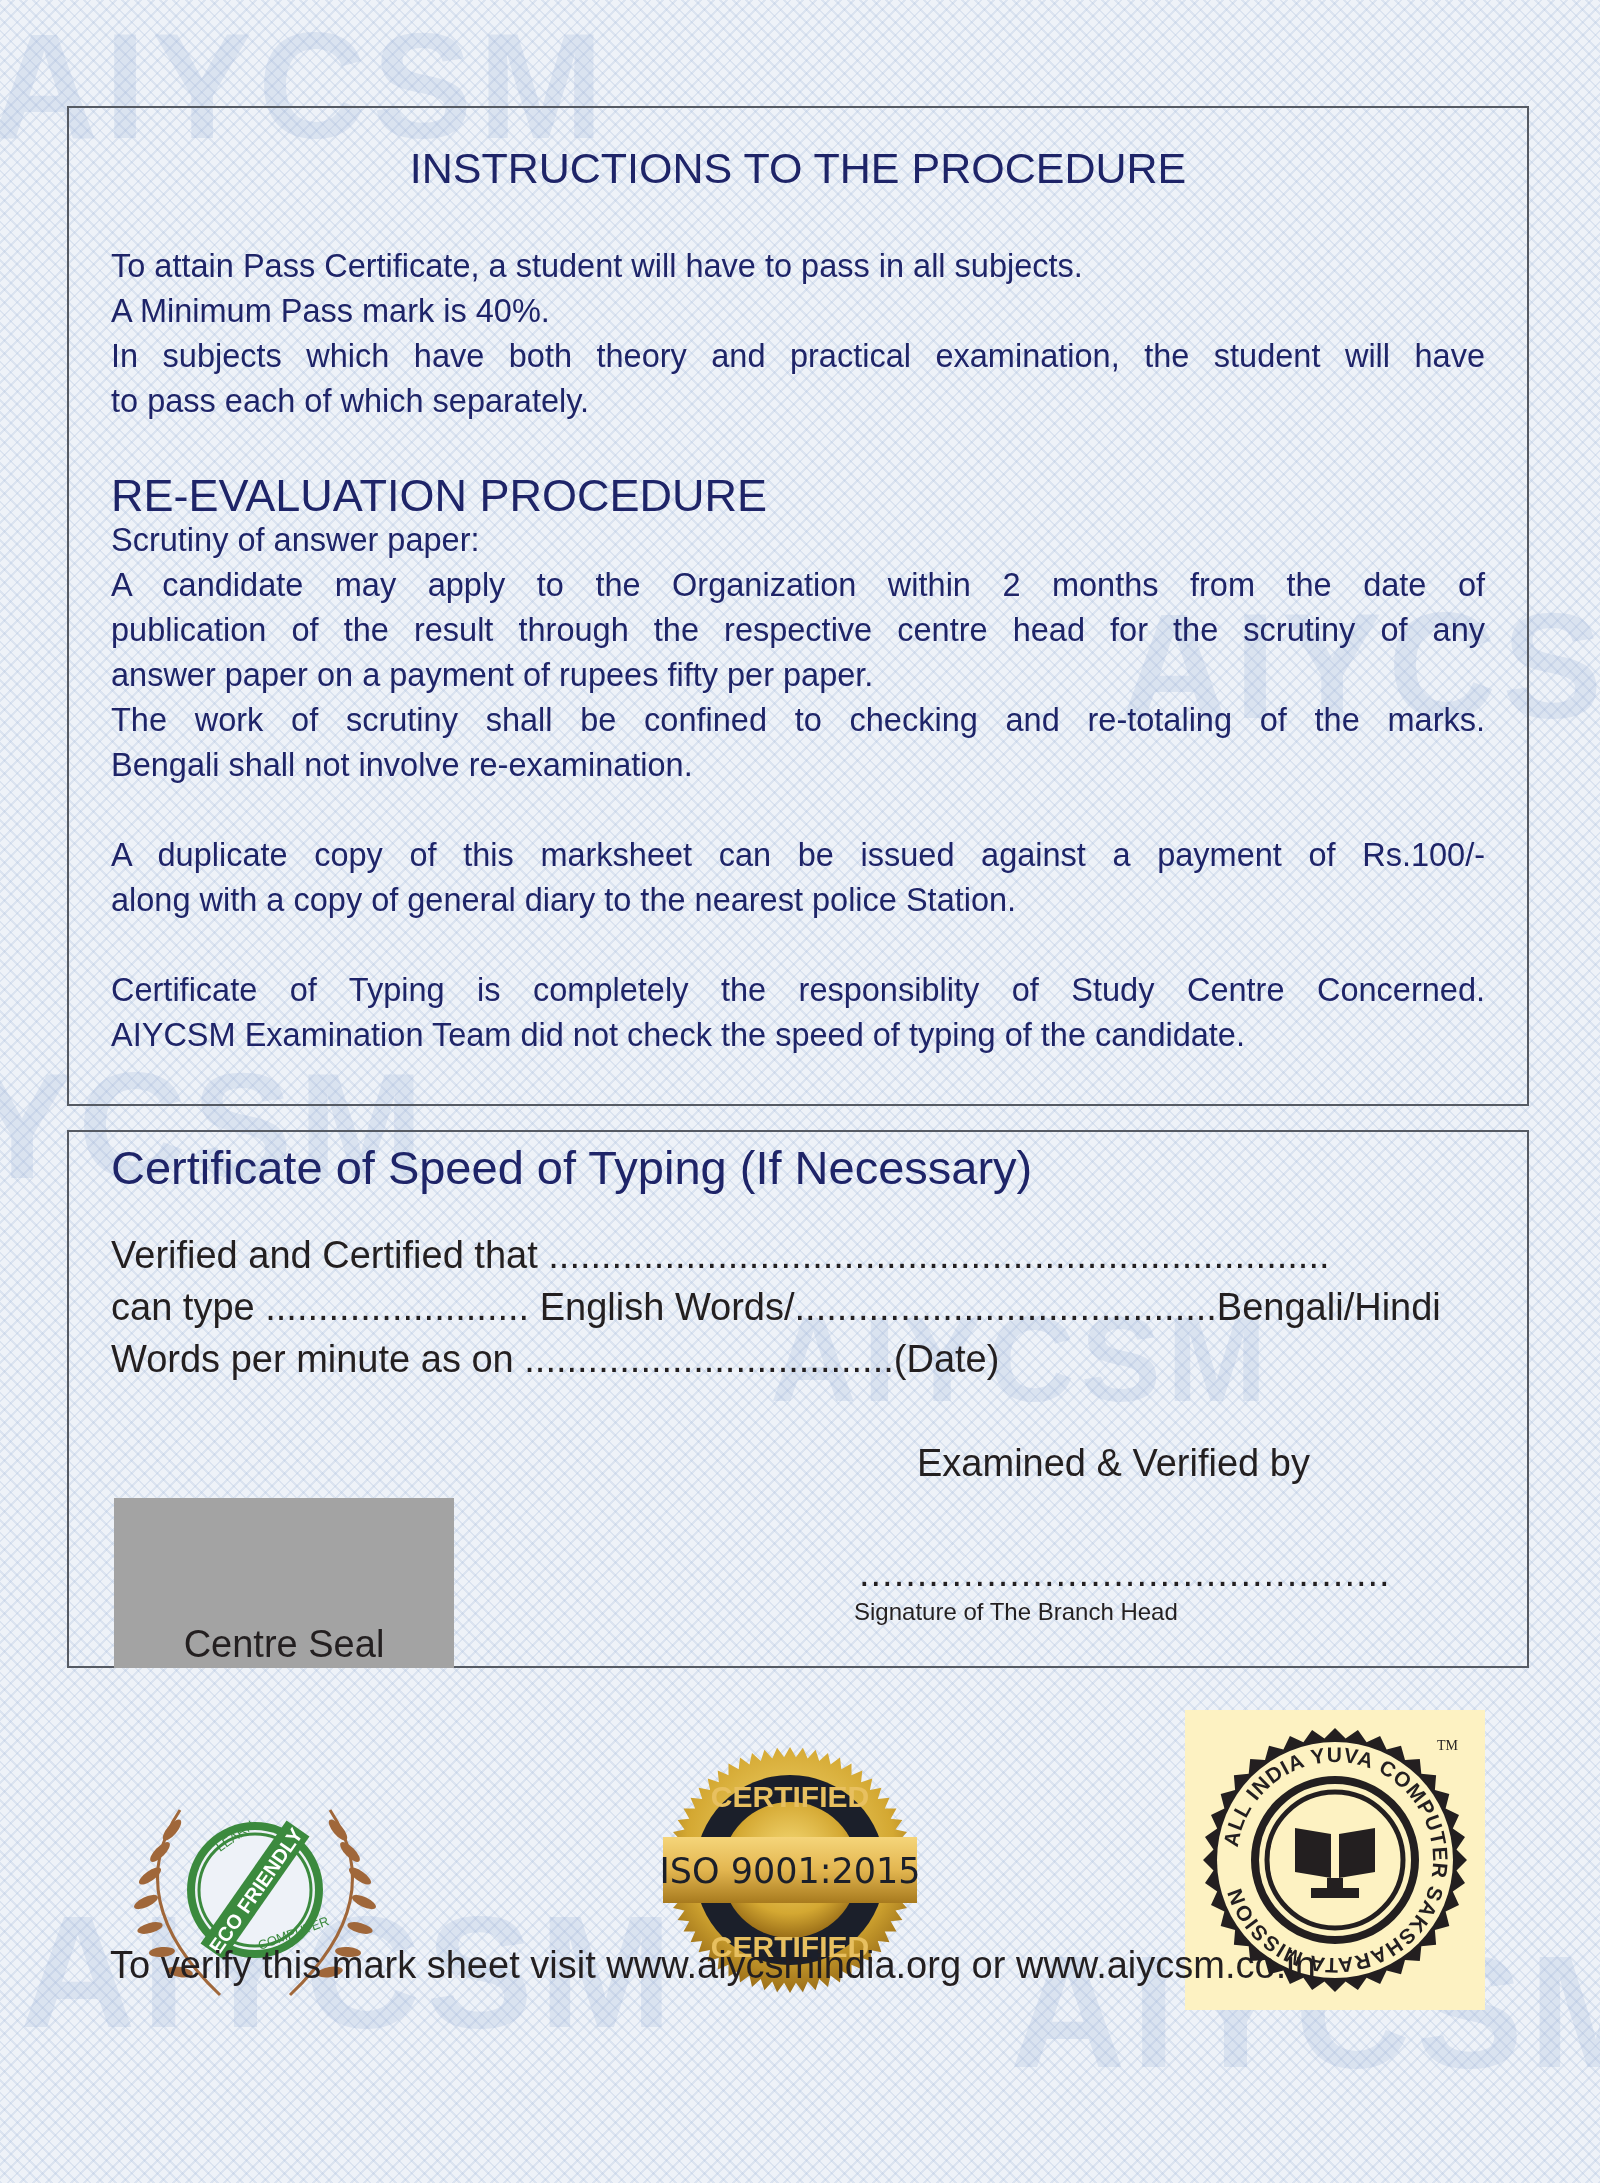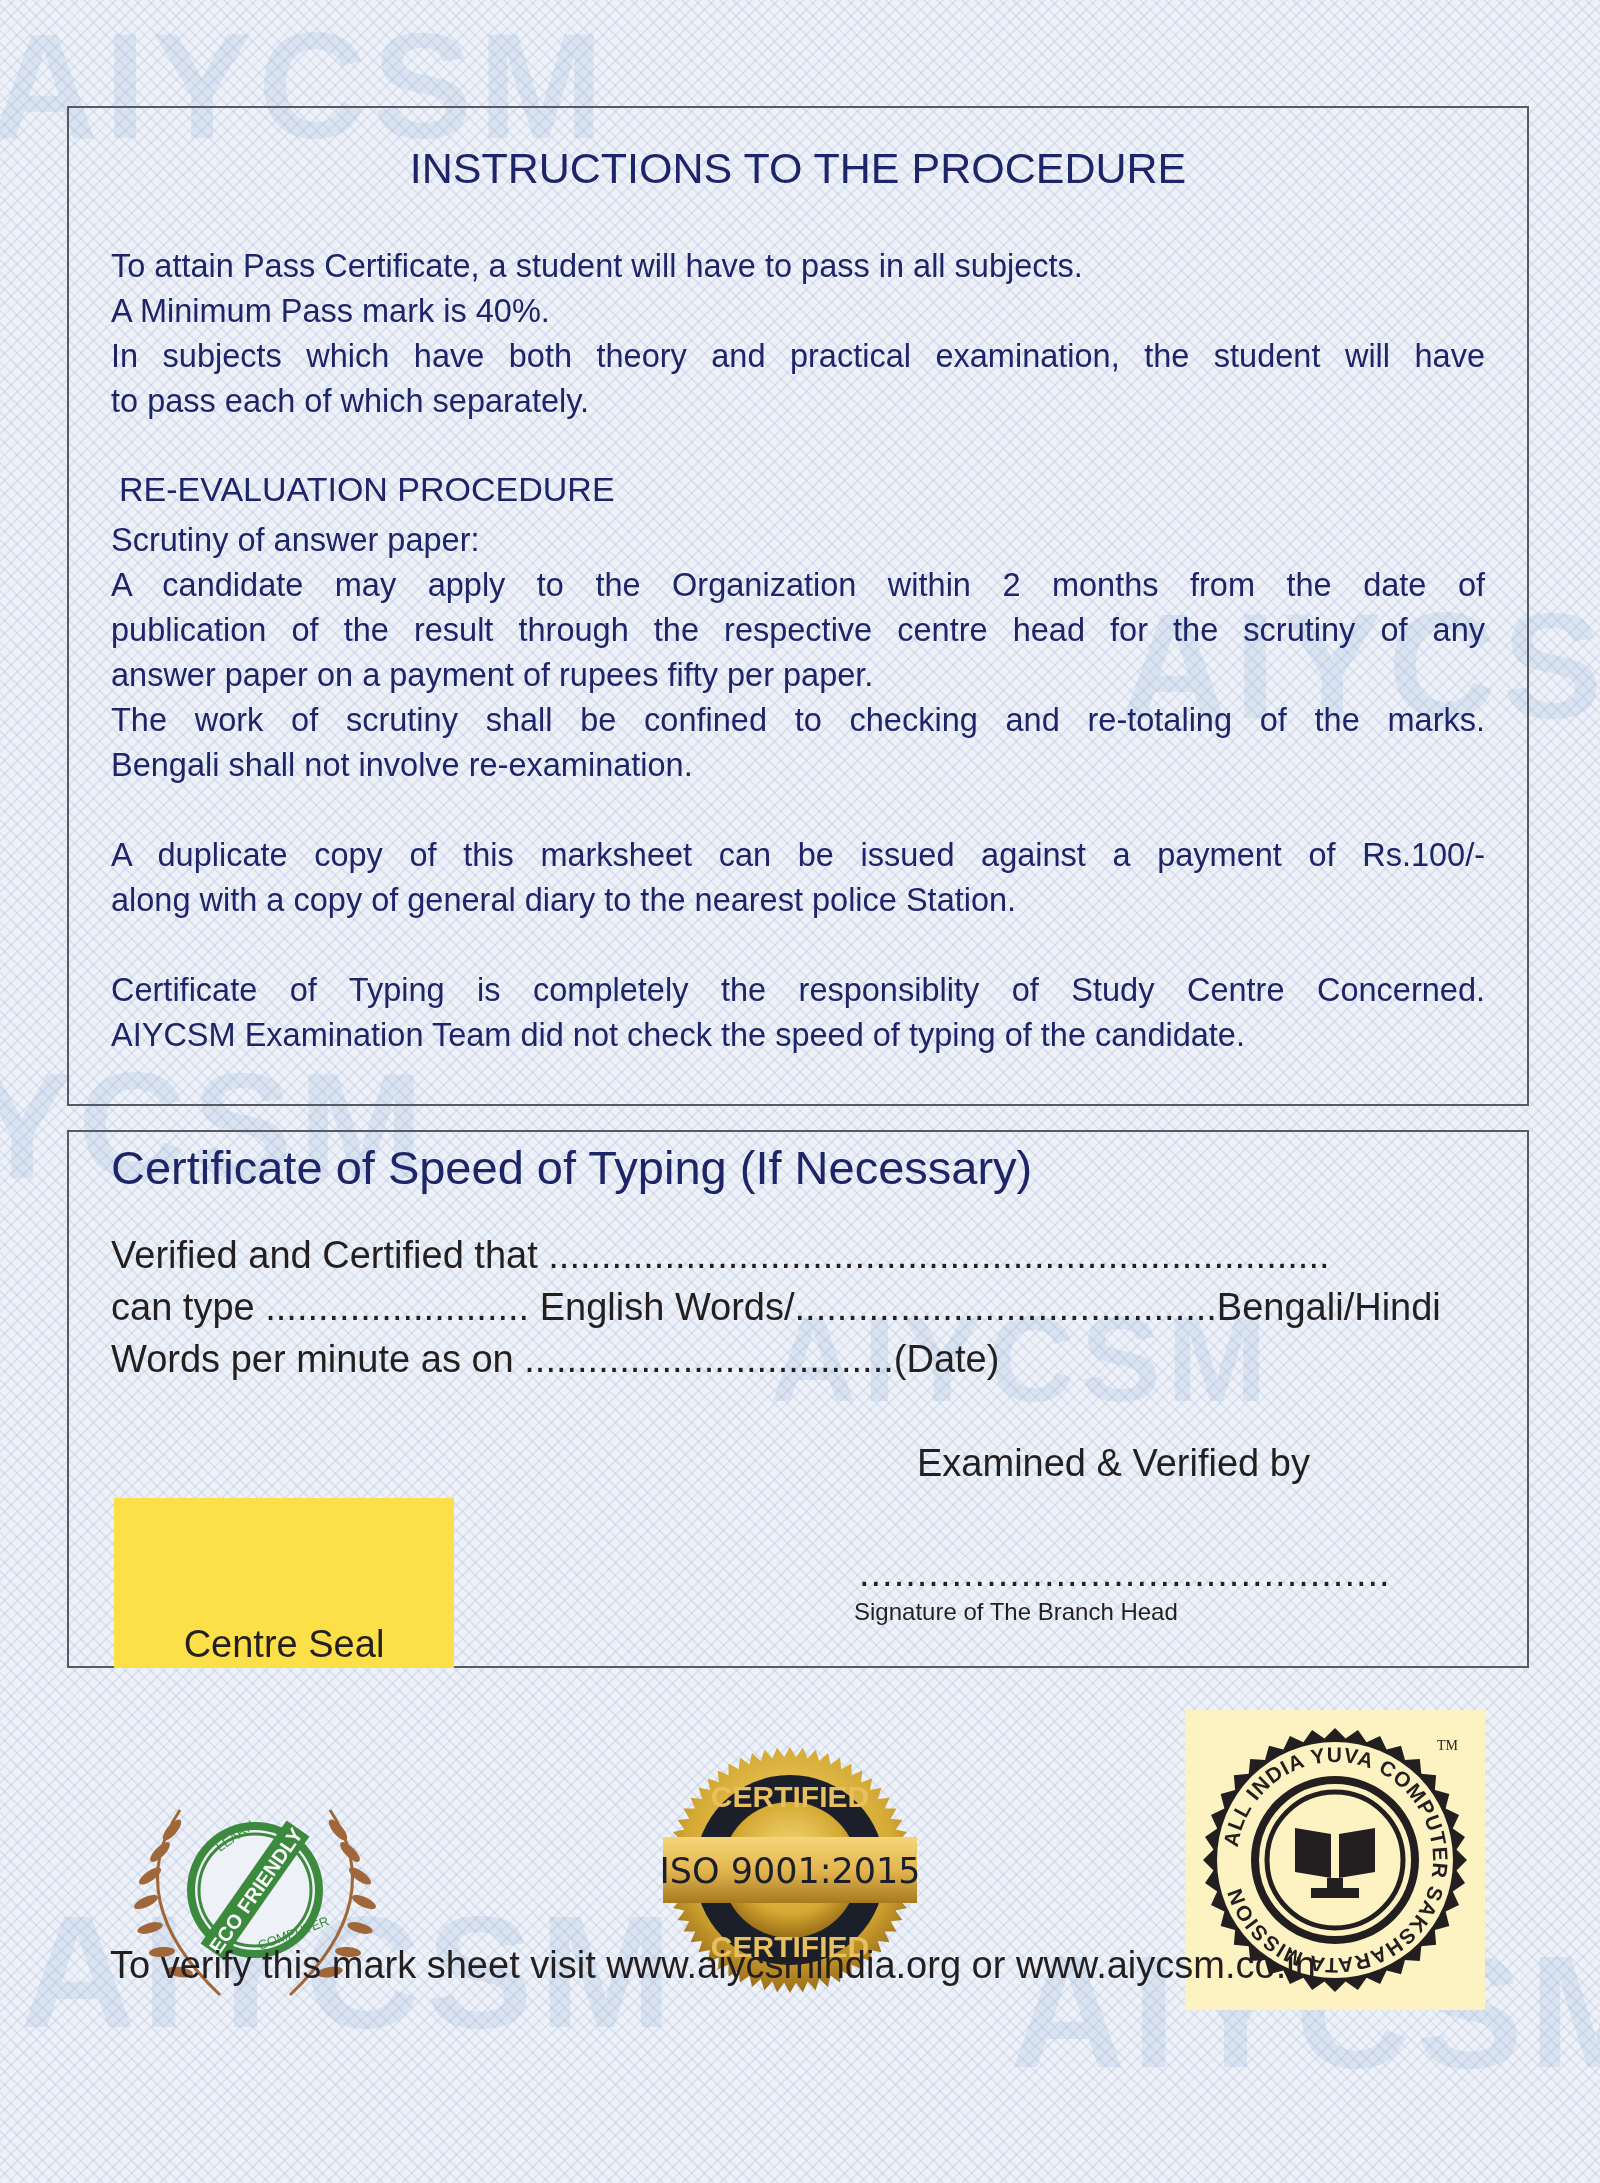--- a/index.html
+++ b/index.html
@@ -19,26 +19,26 @@
     position: absolute; border: 2px solid #555a63; box-sizing: border-box;
   }
   #box1 { left: 67px; top: 106px; width: 1462px; height: 1000px; }
   #box2 { left: 67px; top: 1130px; width: 1462px; height: 538px; }
   .navy { color: #1e2468; }
   .dark { color: #231f20; }
   .t { position: absolute; white-space: nowrap; }
   .heading1 { font-size: 43px; left: 0; right: 0; top: 36px; text-align: center; }
   .body-line { font-size: 32.5px; left: 42px; right: 42px; line-height: 45px; }
   .just { text-align: justify; text-align-last: justify; white-space: normal; }
-  .heading2 { font-size: 34px; left: 50px; }
+  .heading2 { font-size: 45px; left: 42px; }
   .cert-title { font-size: 47px; left: 42px; top: 8px; text-align: right; }
   .cert-line { font-size: 38px; left: 42px; right: 42px; line-height: 52px; }
   .seal-box {
     position: absolute; left: 45px; top: 366px; width: 340px; height: 170px;
-    background: #fde047;
+    background: #a3a3a3;
   }
   .seal-label { position: absolute; left: 0; right: 0; bottom: 2px; text-align: center; font-size: 38px; }
   .logo { position: absolute; }
   #eco { left: 110px; top: 1790px; width: 290px; height: 220px; }
   #iso { left: 655px; top: 1745px; width: 270px; height: 250px; }
   #aiy { left: 1185px; top: 1710px; width: 300px; height: 300px; background: #fdf2c2; }
   .footer { position: absolute; left: 110px; top: 1944px; font-size: 38px; }
 </style>
 </head>
 <body>

